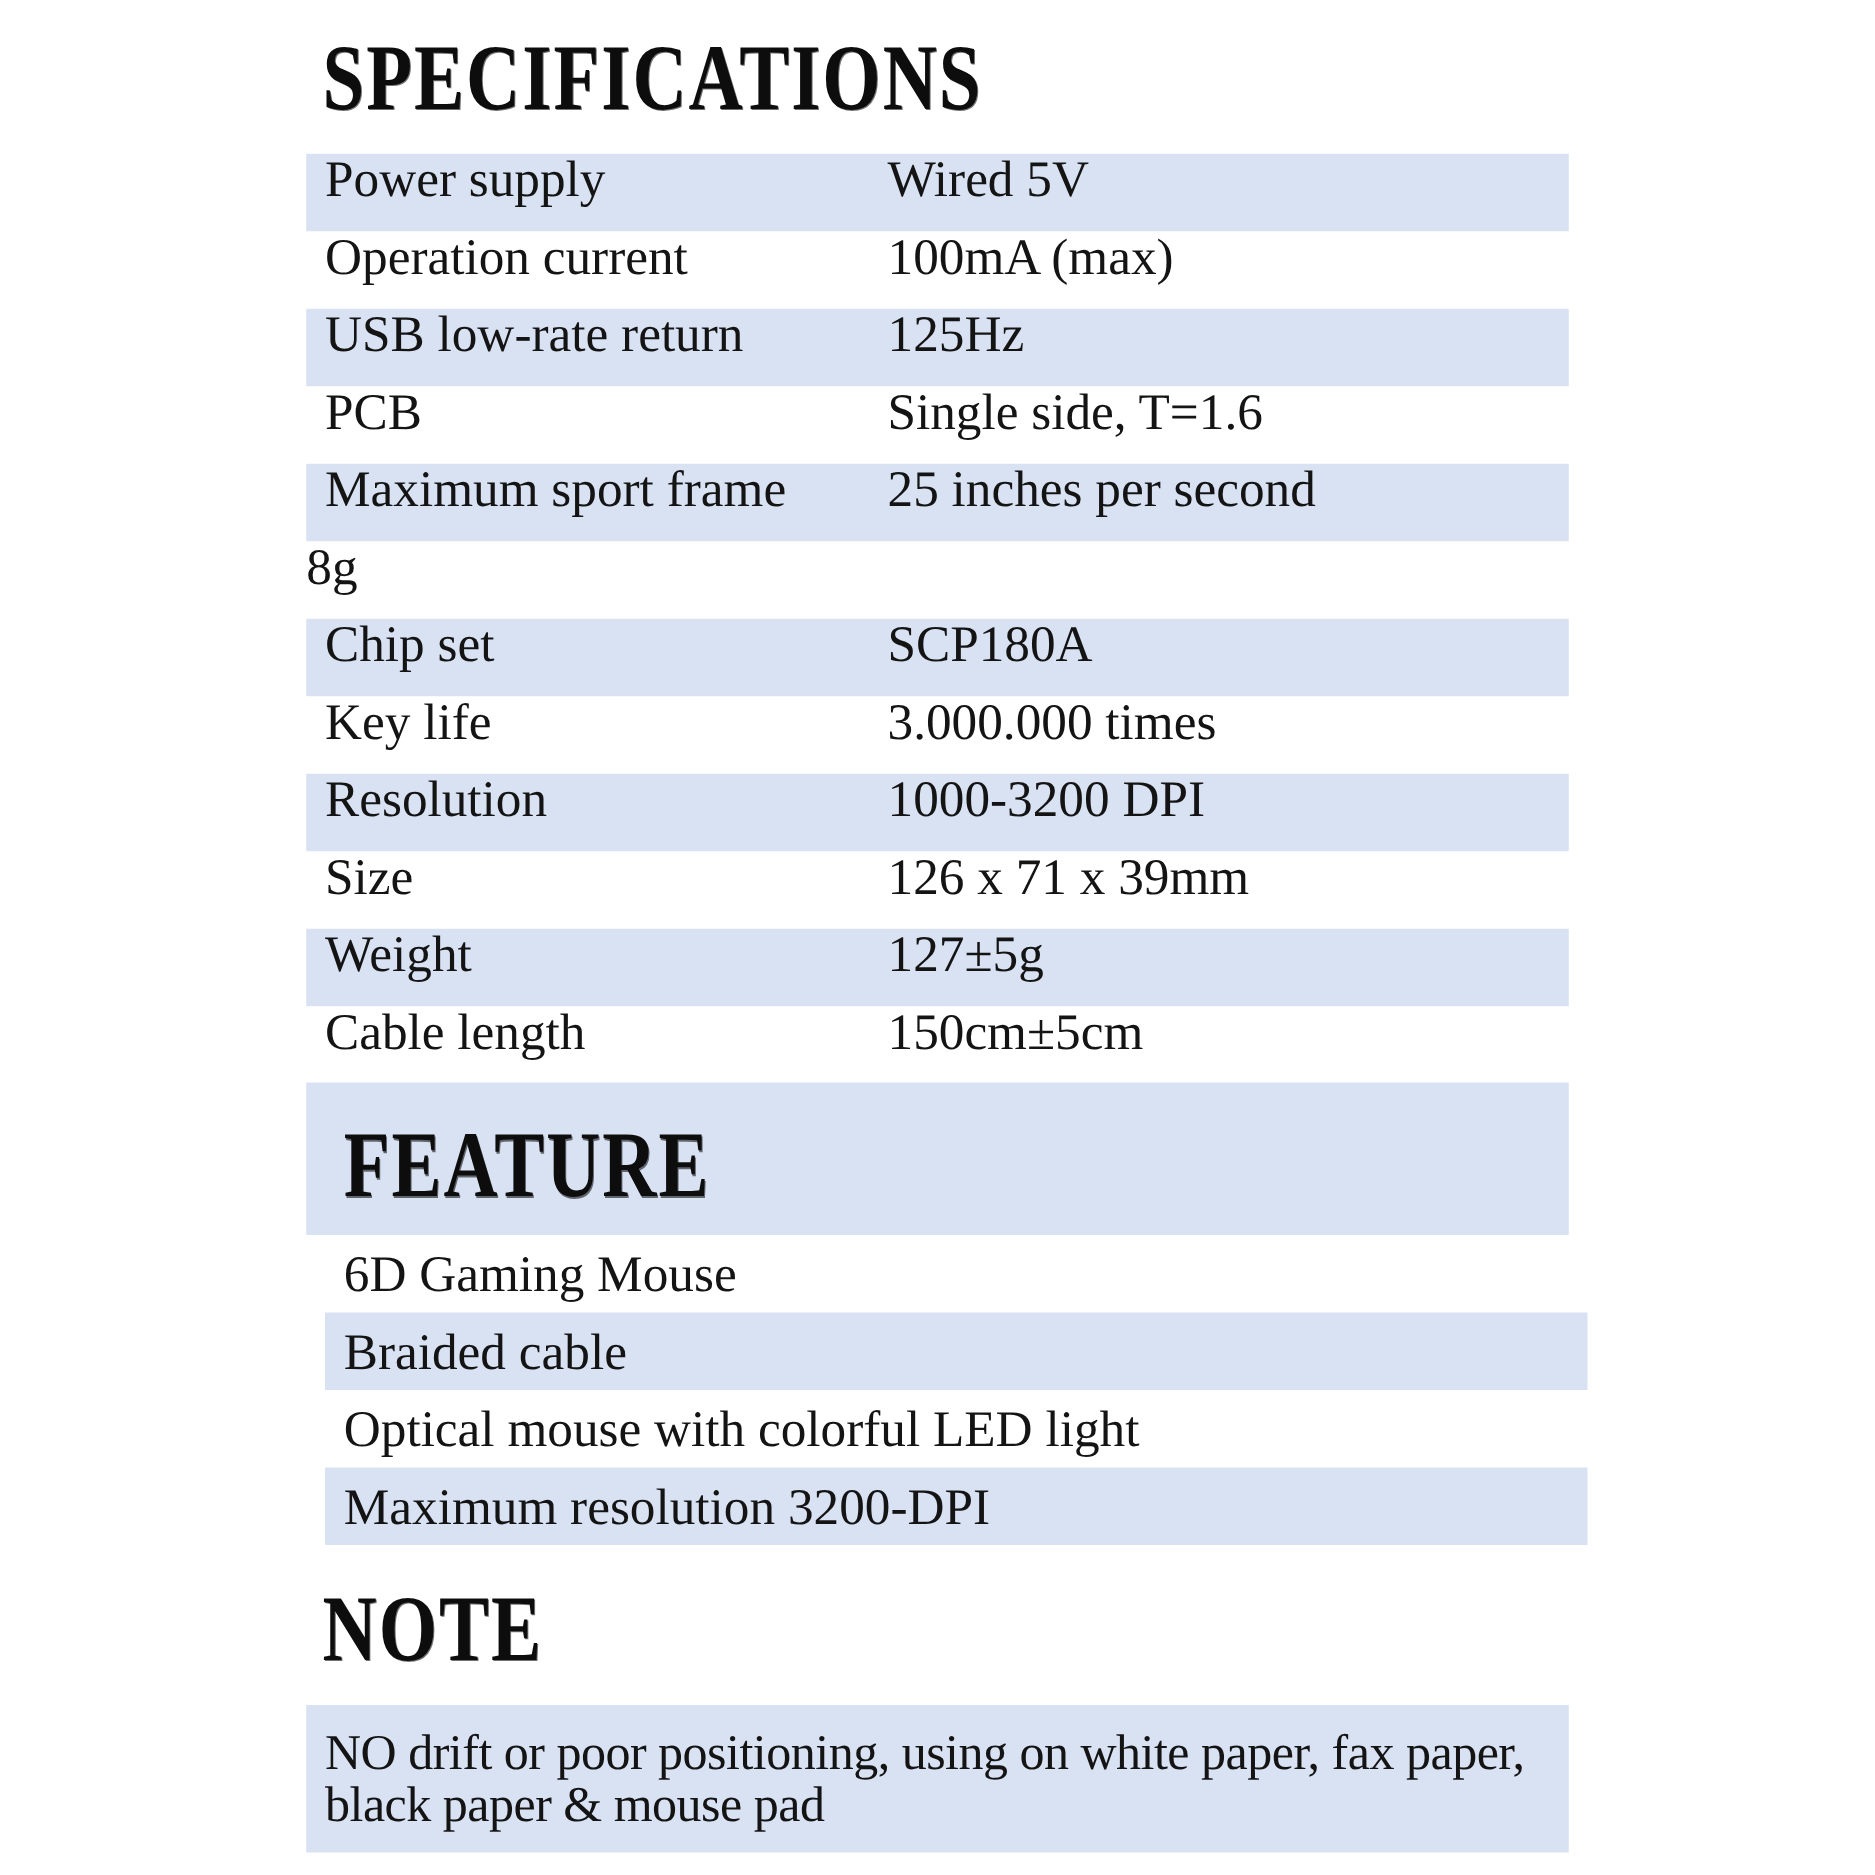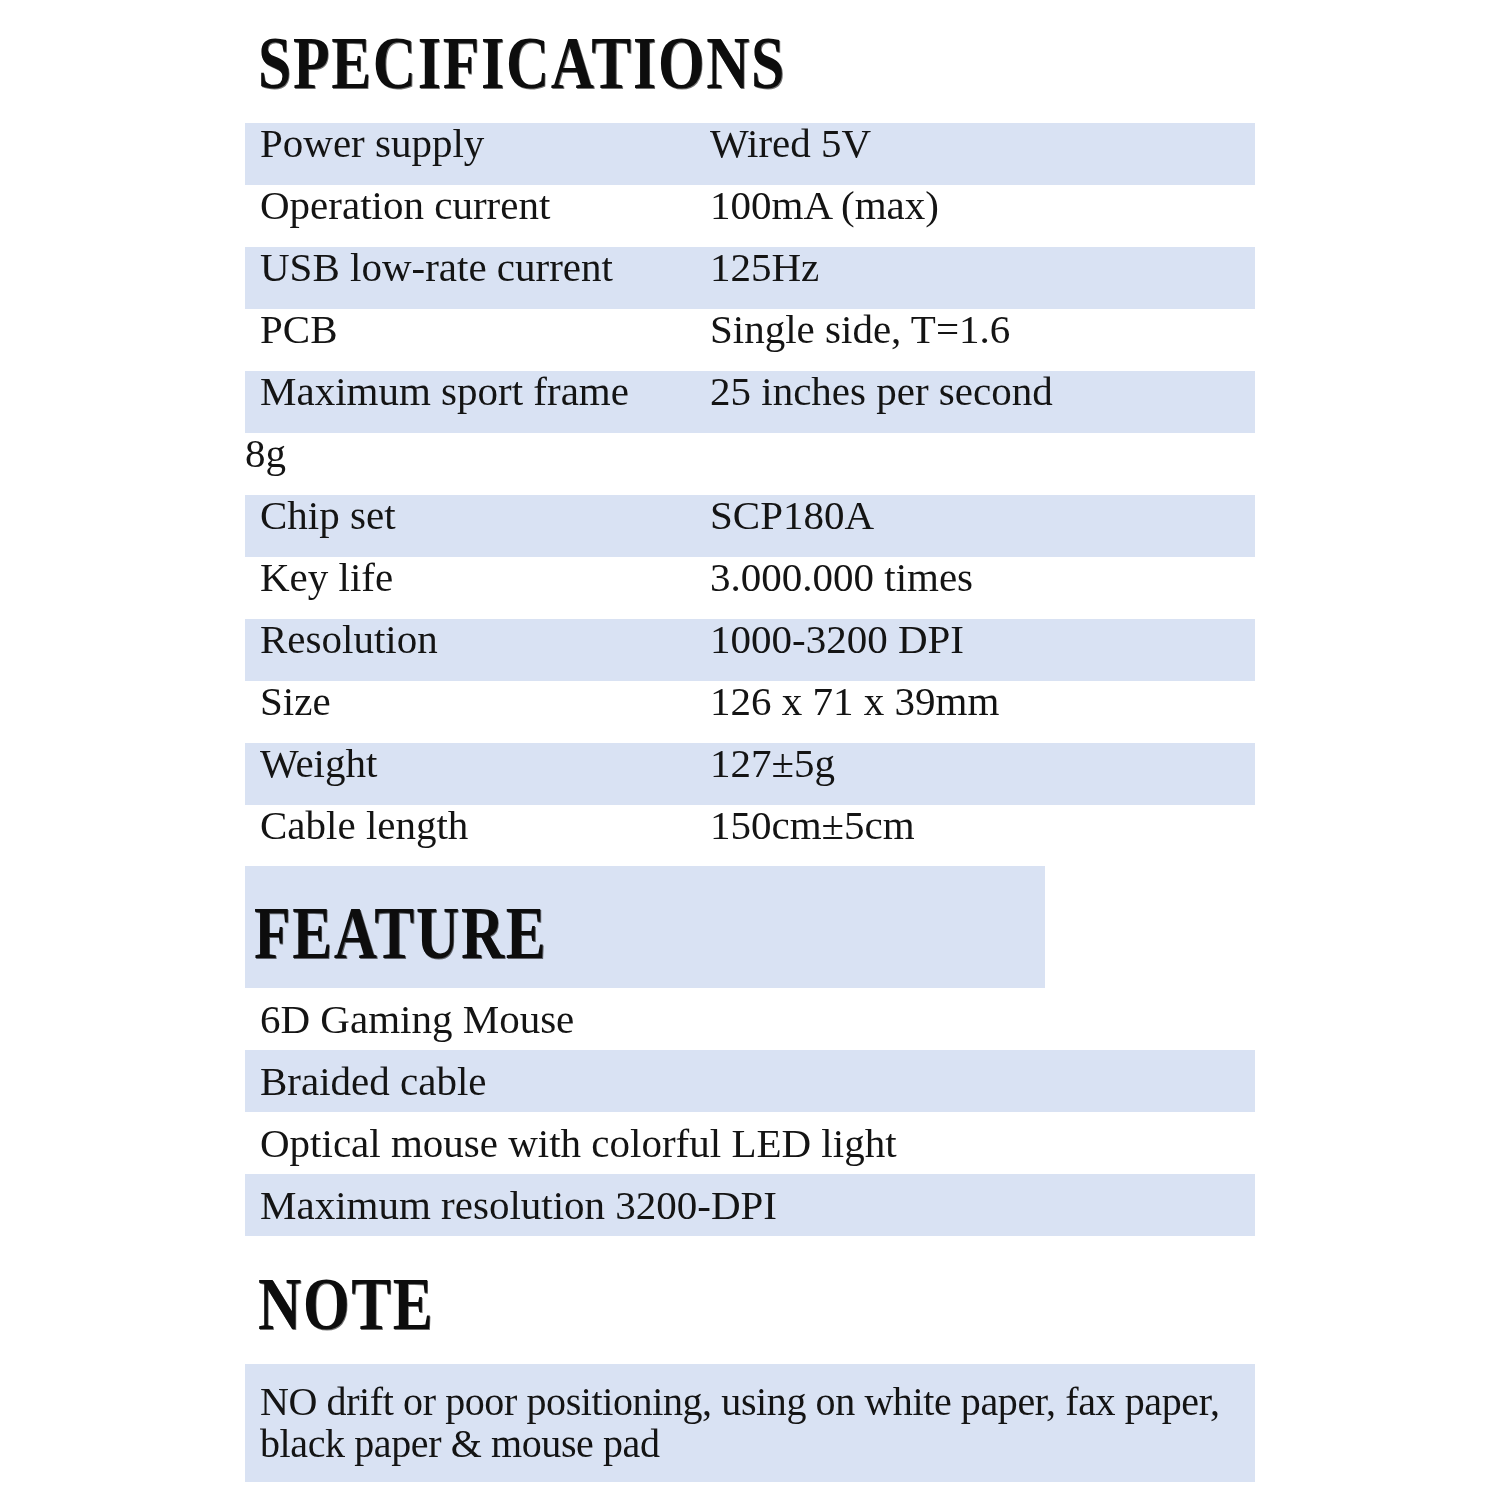--- a/index.html
+++ b/index.html
@@ -48,28 +48,28 @@
     box-sizing:border-box;
     width:465px;
     padding-left:15px;
     flex:0 0 465px;
   }
   .spec-table .cell.value{flex:1;}
 
   
   .feature-band{
     position:absolute;left:245px;top:866px;
-    width:800px;height:122px;
+    width:1010px;height:122px;
     background:var(--shade);
     box-sizing:border-box;
-    padding:29px 0 0 9px;
+    padding:29px 0 0 30px;
   }
 
   
-  .feature-list{position:absolute;left:245px;top:988px;width:1010px;text-align:center;}
+  .feature-list{position:absolute;left:260px;top:988px;width:1010px;text-align:center;}
   .feature-list .frow{
     height:62px;
     display:flex;
     align-items:center;
     box-sizing:border-box;
     padding-left:15px;
     font-size:41px;
     line-height:1;
   }
   .feature-list .frow:nth-child(even){background:var(--shade);}
@@ -99,21 +99,21 @@
   <div class="spec-table">
     <div class="row">
       <div class="cell label">Power supply</div>
       <div class="cell value">Wired 5V</div>
     </div>
     <div class="row">
       <div class="cell label">Operation current</div>
       <div class="cell value">100mA (max)</div>
     </div>
     <div class="row">
-      <div class="cell label">USB low-rate current</div>
+      <div class="cell label">USB low-rate return</div>
       <div class="cell value">125Hz</div>
     </div>
     <div class="row">
       <div class="cell label">PCB</div>
       <div class="cell value">Single side, T=1.6</div>
     </div>
     <div class="row">
       <div class="cell label">Maximum sport frame</div>
       <div class="cell value">25 inches per second</div>
     </div>

